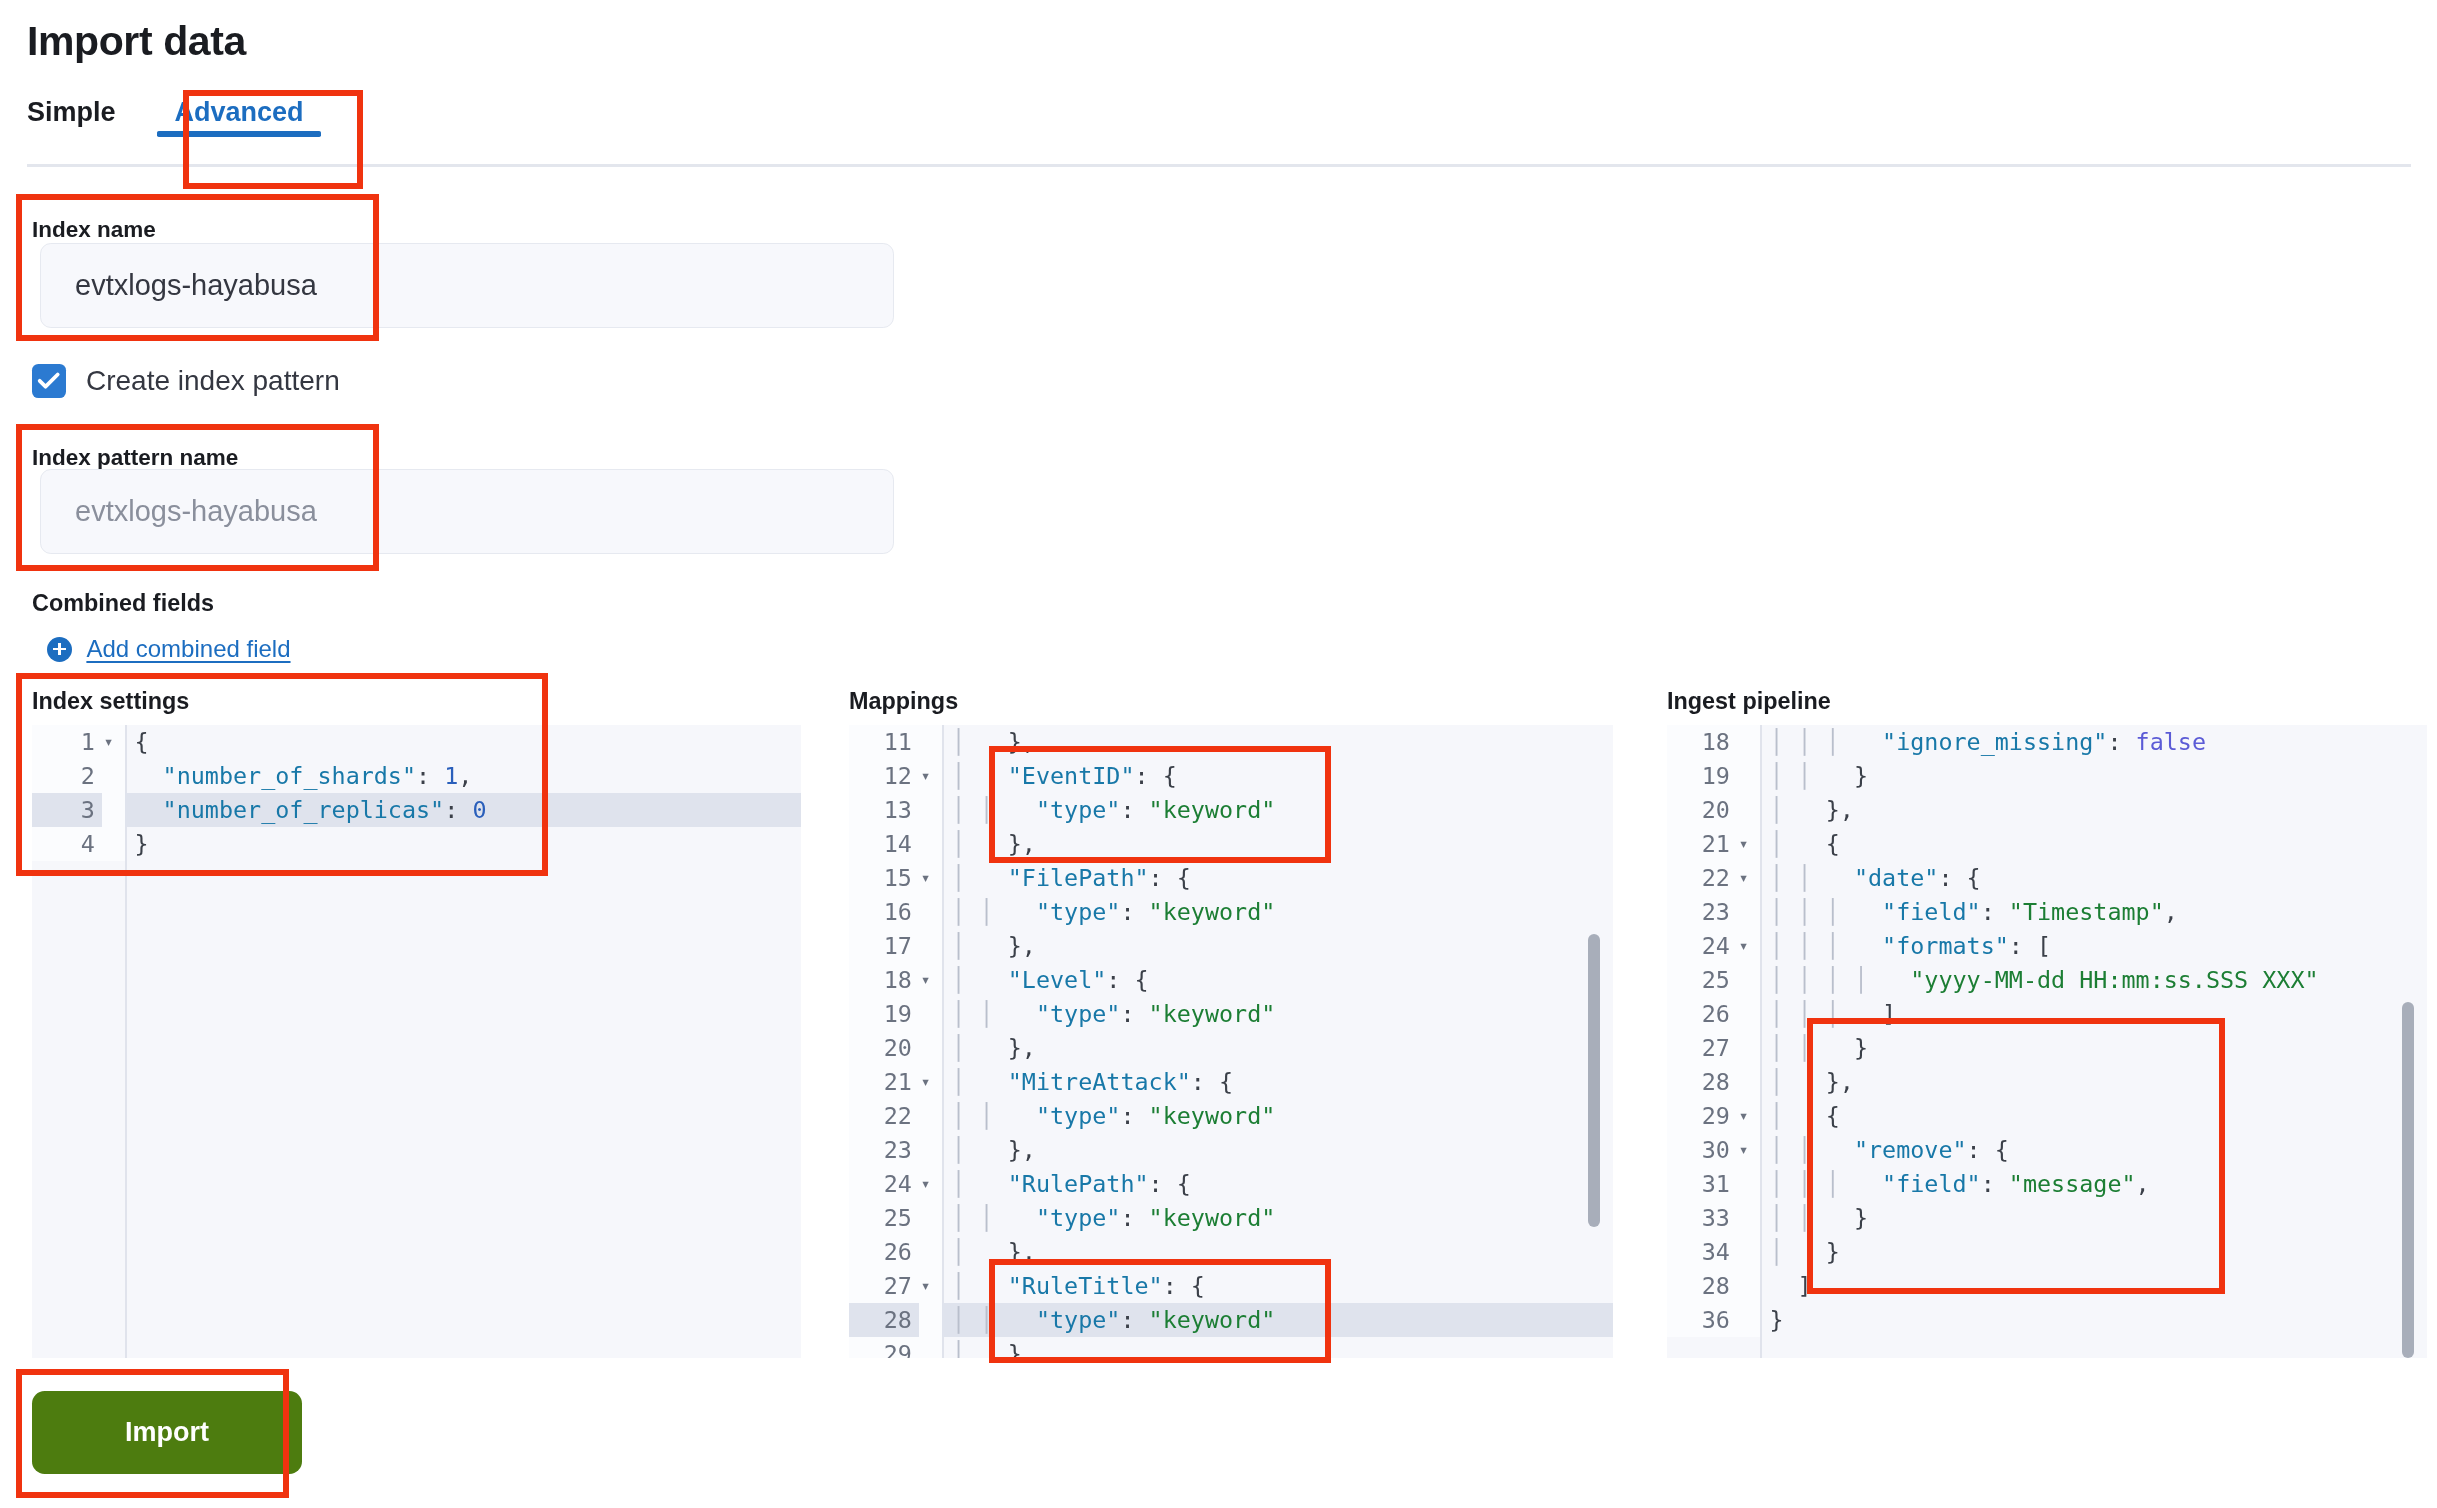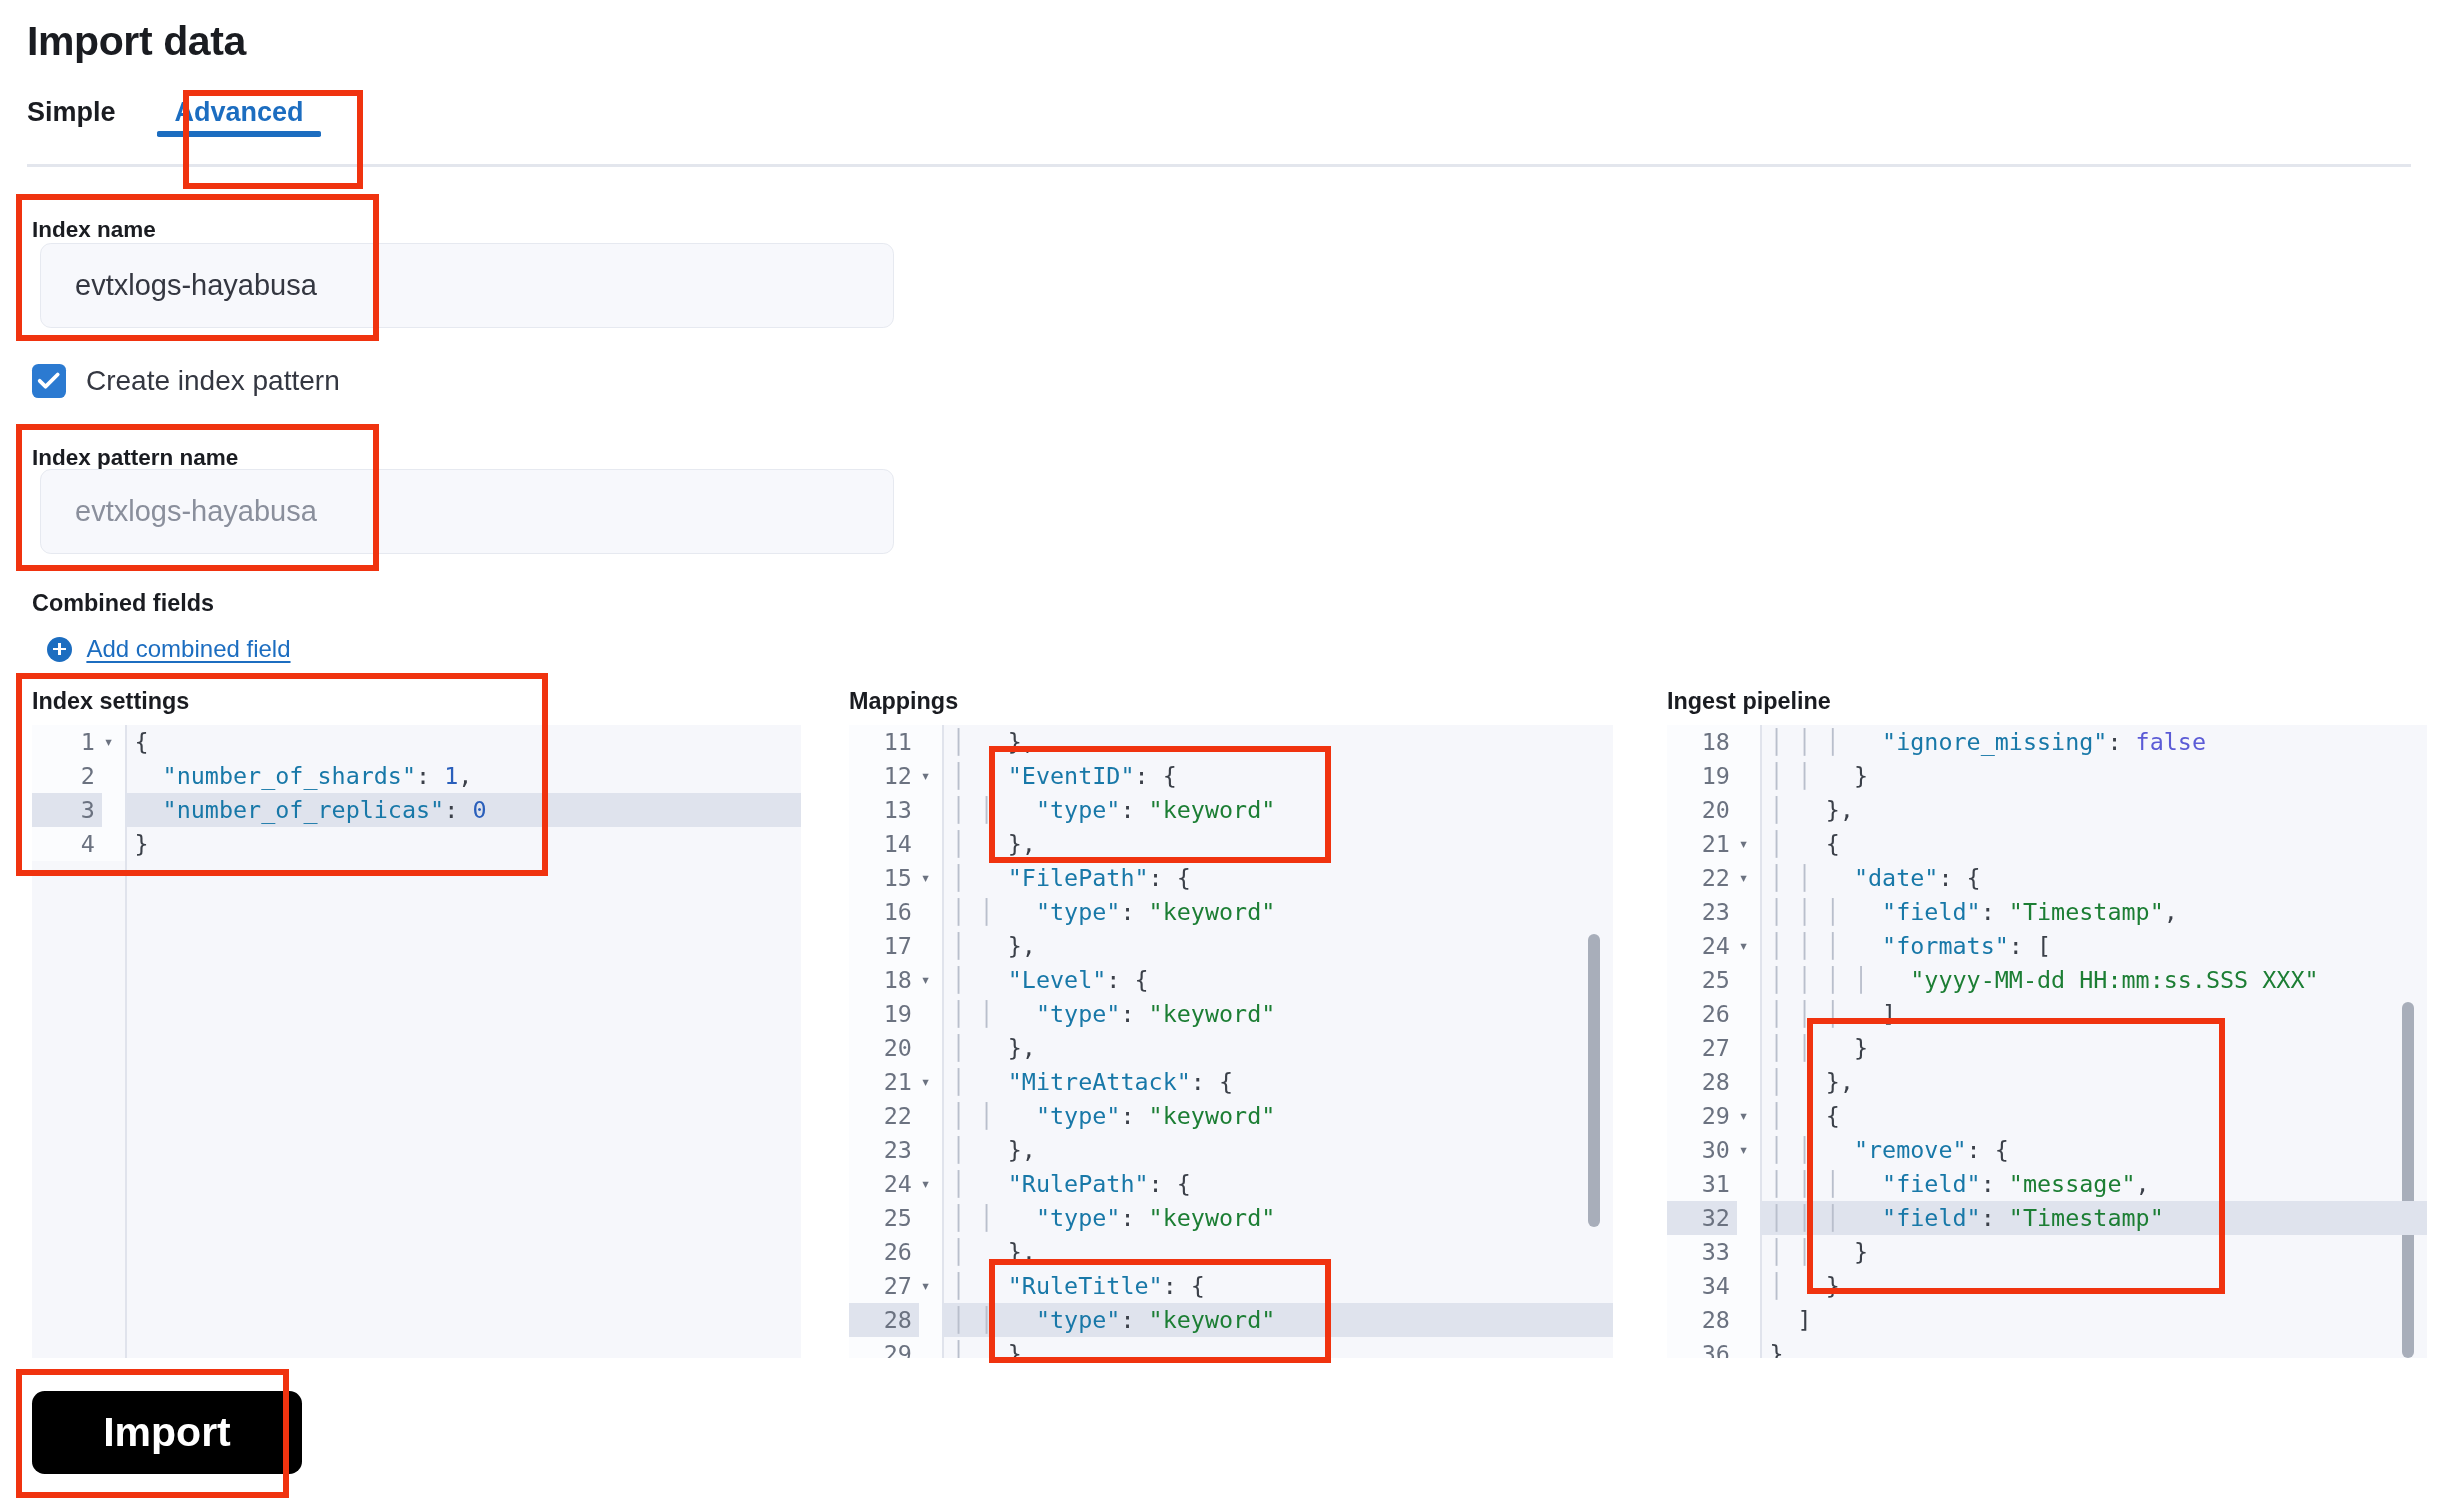--- a/index.html
+++ b/index.html
@@ -201,25 +201,25 @@
     width: 12.6px;
     border-radius: 6.3px;
     background: #a8aeba;
   }
 
   
   .import-btn {
     position: absolute;
     left: 32px; top: 1391px;
     width: 270px; height: 83px;
-    background: #000000;
+    background: #4d7c0f;
     color: #ffffff;
     border-radius: 12.6px;
     display: flex; align-items: center; justify-content: center;
-    font-size: 41px;
+    font-size: 27px;
     font-weight: bold;
   }
 
   
   .annot {
     position: absolute;
     border: 6.3px solid #f0330f;
     box-sizing: border-box;
     pointer-events: none;
   }
@@ -306,21 +306,20 @@
     <div class="row"><span class="ln">22</span><span class="fold">▾</span><span class="code"><span class="guide">│ │ </span><span class="k">  "date"</span><span class="p">: {</span></span></div>
     <div class="row"><span class="ln">23</span><span class="fold"></span><span class="code"><span class="guide">│ │ │ </span><span class="k">  "field"</span><span class="p">: </span><span class="s">"Timestamp"</span><span class="p">,</span></span></div>
     <div class="row"><span class="ln">24</span><span class="fold">▾</span><span class="code"><span class="guide">│ │ │ </span><span class="k">  "formats"</span><span class="p">: [</span></span></div>
     <div class="row"><span class="ln">25</span><span class="fold"></span><span class="code"><span class="guide">│ │ │ │ </span><span class="s">  "yyyy-MM-dd HH:mm:ss.SSS XXX"</span></span></div>
     <div class="row"><span class="ln">26</span><span class="fold"></span><span class="code"><span class="guide">│ │ │ </span><span class="p">  ]</span></span></div>
     <div class="row"><span class="ln">27</span><span class="fold"></span><span class="code"><span class="guide">│ │ </span><span class="p">  }</span></span></div>
     <div class="row"><span class="ln">28</span><span class="fold"></span><span class="code"><span class="guide">│ </span><span class="p">  },</span></span></div>
     <div class="row"><span class="ln">29</span><span class="fold">▾</span><span class="code"><span class="guide">│ </span><span class="p">  {</span></span></div>
     <div class="row"><span class="ln">30</span><span class="fold">▾</span><span class="code"><span class="guide">│ │ </span><span class="k">  "remove"</span><span class="p">: {</span></span></div>
     <div class="row"><span class="ln">31</span><span class="fold"></span><span class="code"><span class="guide">│ │ │ </span><span class="k">  "field"</span><span class="p">: </span><span class="s">"message"</span><span class="p">,</span></span></div>
-    <div class="row hl"><span class="ln">32</span><span class="fold"></span><span class="code"><span class="guide">│ │ │ </span><span class="k">  "field"</span><span class="p">: </span><span class="s">"Timestamp"</span></span></div>
     <div class="row"><span class="ln">33</span><span class="fold"></span><span class="code"><span class="guide">│ │ </span><span class="p">  }</span></span></div>
     <div class="row"><span class="ln">34</span><span class="fold"></span><span class="code"><span class="guide">│ </span><span class="p">  }</span></span></div>
     <div class="row"><span class="ln">28</span><span class="fold"></span><span class="code"><span class="p">  ]</span></span></div>
     <div class="row"><span class="ln">36</span><span class="fold"></span><span class="code"><span class="p">}</span></span></div>
   </div>
 
 <div class="import-btn">Import</div>
 
 <div class="annot" style="left:183px;  top:90px;  width:180px; height:99px;"></div>
 <div class="annot" style="left:16px;   top:194px;  width:363px; height:147px;"></div>

